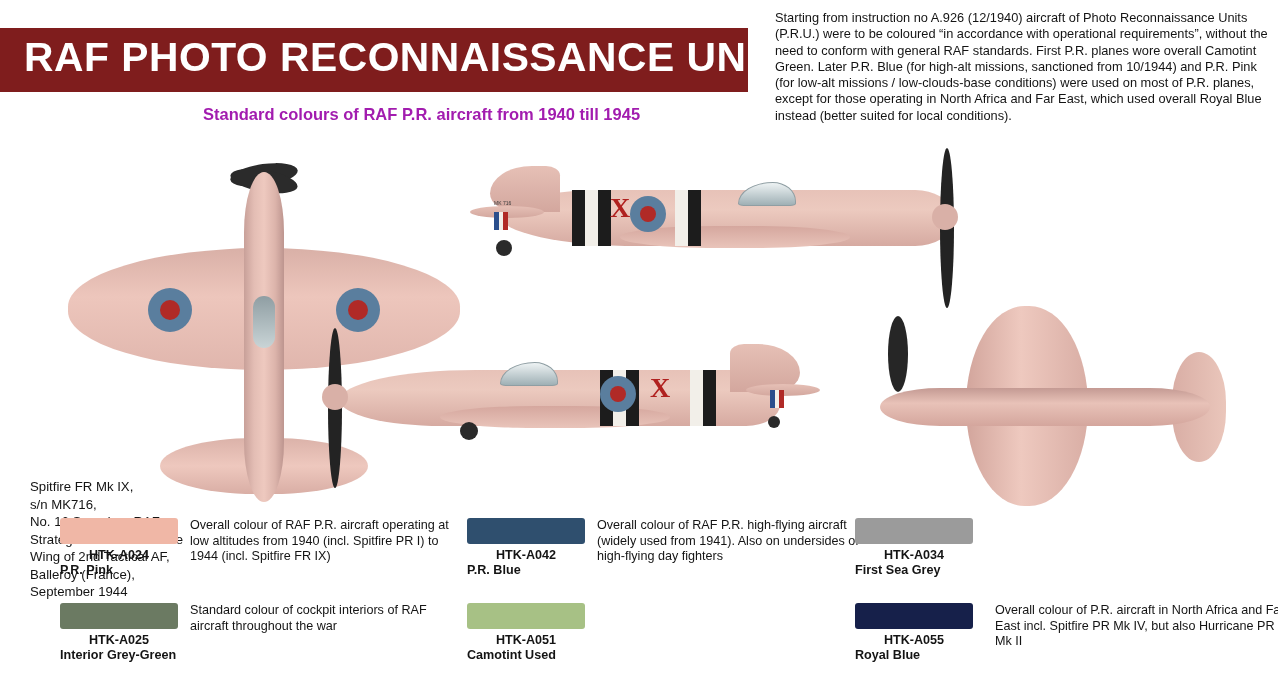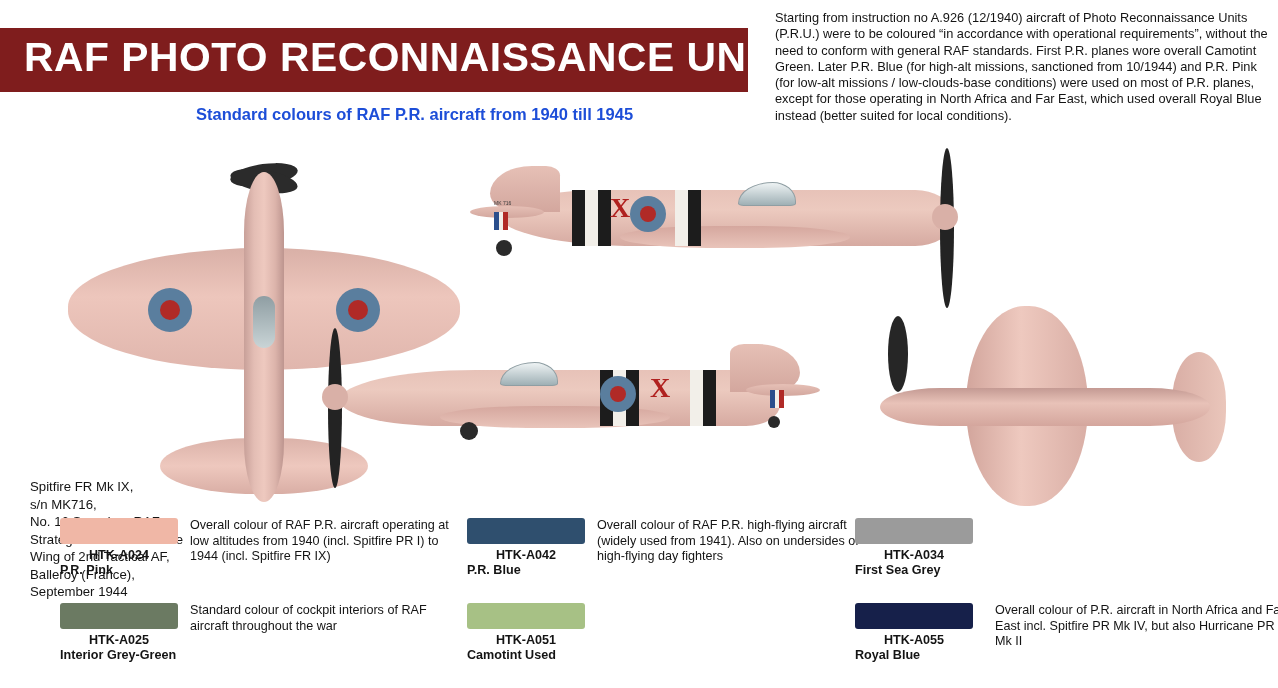--- a/index.html
+++ b/index.html
@@ -33,25 +33,25 @@
     font-weight: bold;
     letter-spacing: 0.5px;
     color: #ffffff;
     font-family: "Liberation Sans Narrow", "Liberation Sans", sans-serif;
     transform: scaleX(1.02);
     transform-origin: left center;
     white-space: nowrap;
   }
   .subtitle {
     position: absolute;
-    left: 196px;
+    left: 203px;
     top: 105px;
     font-size: 16.5px;
     font-weight: bold;
-    color: #1d4ed8;
+    color: #a21caf;
     white-space: nowrap;
   }
 
   .intro {
     position: absolute;
     right: 8px;
     top: 10px;
     width: 495px;
     font-size: 12.8px;
     line-height: 1.27;

